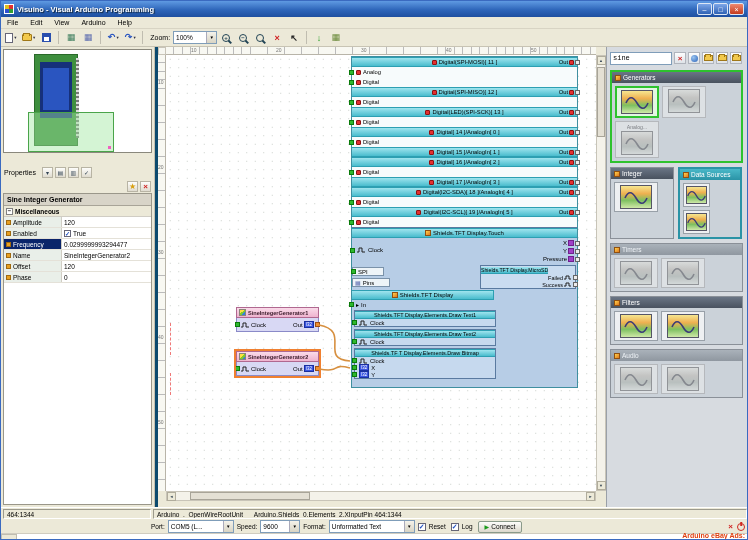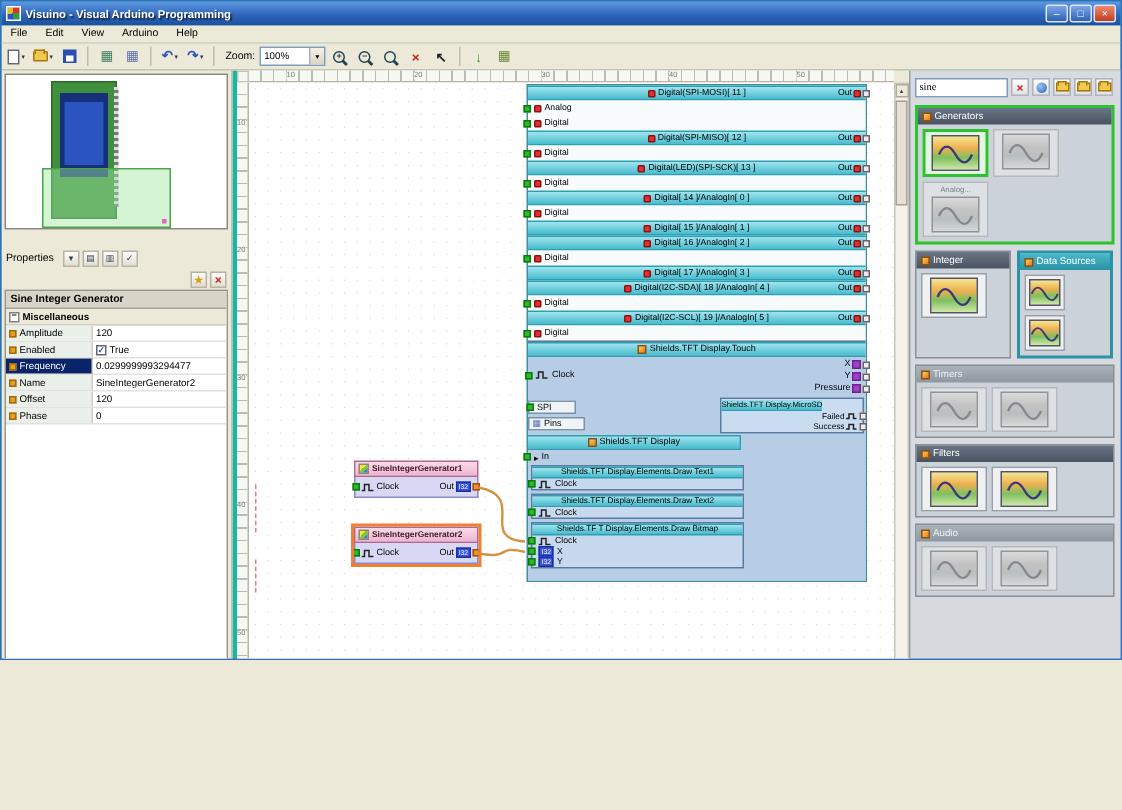--- a/index.html
+++ b/index.html
@@ -1,18 +1,18 @@
 <!DOCTYPE html>
 <html><head>
 <meta charset="utf-8">
 <style>
   *{margin:0;padding:0;box-sizing:border-box}
   html,body{width:748px;height:540px;overflow:hidden}
   body{font-family:"Liberation Sans",sans-serif;font-size:7px;color:#000;background:#ece9d8}
-  .window{position:relative;width:748px;height:440px;border:1px solid #3a6ac0;background:#14b8a6;overflow:hidden}
+  .window{position:relative;width:748px;height:540px;border:1px solid #3a6ac0;background:#0c4a6e;overflow:hidden}
 
   
   .titlebar{position:absolute;left:0;top:0;right:0;height:16px;background:linear-gradient(180deg,#5f9ae2 0%,#2e66ba 55%,#1e4fa0 100%);display:flex;align-items:center;padding:0 3px;gap:3px}
   .appicon{width:10px;height:10px;border:1px solid #fff;background:conic-gradient(#e03030 0 25%,#30a030 0 50%,#3050d0 0 75%,#e0c020 0)}
   .wtitle{color:#fff;font-size:7.5px;font-weight:bold;text-shadow:1px 1px 1px #123;flex:1;white-space:nowrap;overflow:hidden}
   .winbtns{display:flex;gap:1px}
   .wb{width:15px;height:12px;display:flex;align-items:center;justify-content:center;color:#fff;font-size:7px;border:1px solid #dce6f5;border-radius:2px;background:linear-gradient(180deg,#7ca6e8,#2f62b4)}
   .wb.close{background:linear-gradient(180deg,#ef8a70,#c33a1e)}
 
   
@@ -138,21 +138,21 @@
   .gen-ico{width:7px;height:7px;background:linear-gradient(135deg,#ffe040 0 40%,#80c830 40% 70%,#3080e0 70%);border:1px solid #887;flex:0 0 auto}
   .gen-title{font-size:5.6px;white-space:nowrap;overflow:hidden;color:#402030;font-weight:bold}
   .gen-b{height:14px;background:#d8d8f4;border:1px solid #8a8ac8;border-top:none;display:flex;justify-content:space-between;align-items:center;padding:0 1px}
   .gen-b .left,.gen-b .outs{display:flex;align-items:center;gap:1px}
   .gen-b .left .edge{margin-left:-3px}
   .gen-b .outs .edge{margin-right:-3px}
   .gen.sel{outline:2px solid #f08030}
 
   
   .searchrow{height:16px;display:flex;gap:2px;align-items:center;margin:3px 3px 4px}
-  .search{width:62px;height:13px;border:1px solid #7f9db9;font-size:7px;padding:0 2px;font-family:Liberation Serif, serif}
+  .search{width:62px;height:13px;border:1px solid #7f9db9;font-size:7px;padding:0 2px;font-family:Liberation Mono, monospace}
   .sbtn{width:12px;height:12px;border:1px solid #b0b4bc;background:linear-gradient(#fdfdfd,#dfe3e8);display:inline-flex;align-items:center;justify-content:center}
   .bluedot{width:7px;height:7px;border-radius:50%;background:radial-gradient(circle at 35% 35%,#9ac4f0,#2a62b8)}
   .mini-folder{width:9px;height:6px;background:#f2c94c;border:1px solid #a07818;position:relative}
   .mini-folder:before{content:"";position:absolute;left:0;top:-2px;width:4px;height:2px;background:#f2c94c;border:1px solid #a07818;border-bottom:none}
   #toolbox-groups{display:flex;flex-wrap:wrap;gap:4px;margin:0 3px;align-content:flex-start}
   .tb-group{border:1px solid #8a9098;background:#cbd2d9}
   .tb-group.full{width:133px}
   .tb-group.half{width:64px}
   .tb-group.hl{border:2px solid #2ec22e}
   .tb-group.tealb{border:2px solid #2a93a6}

